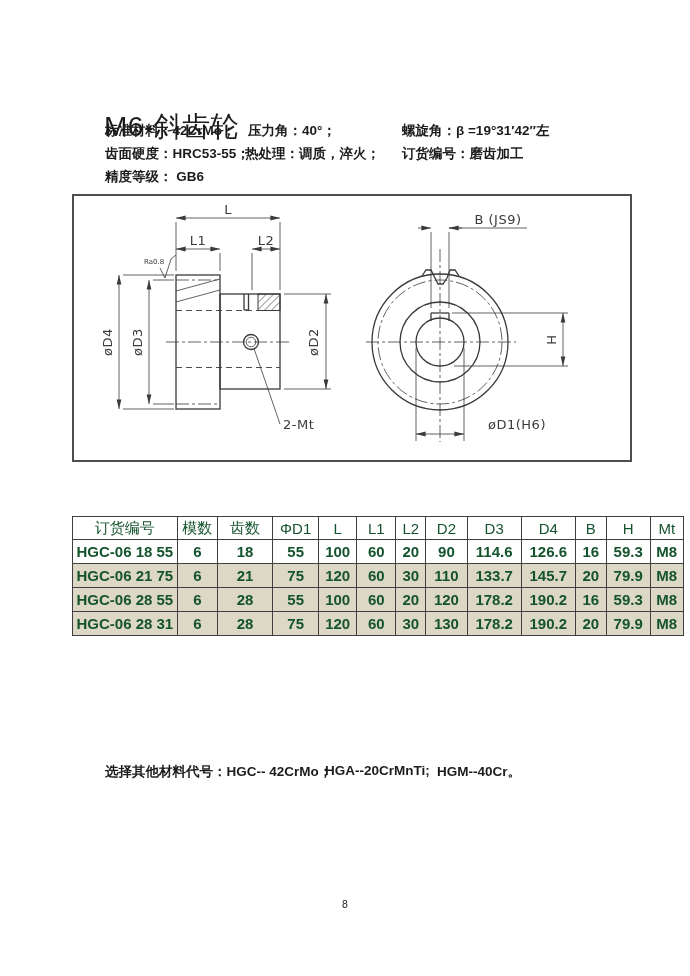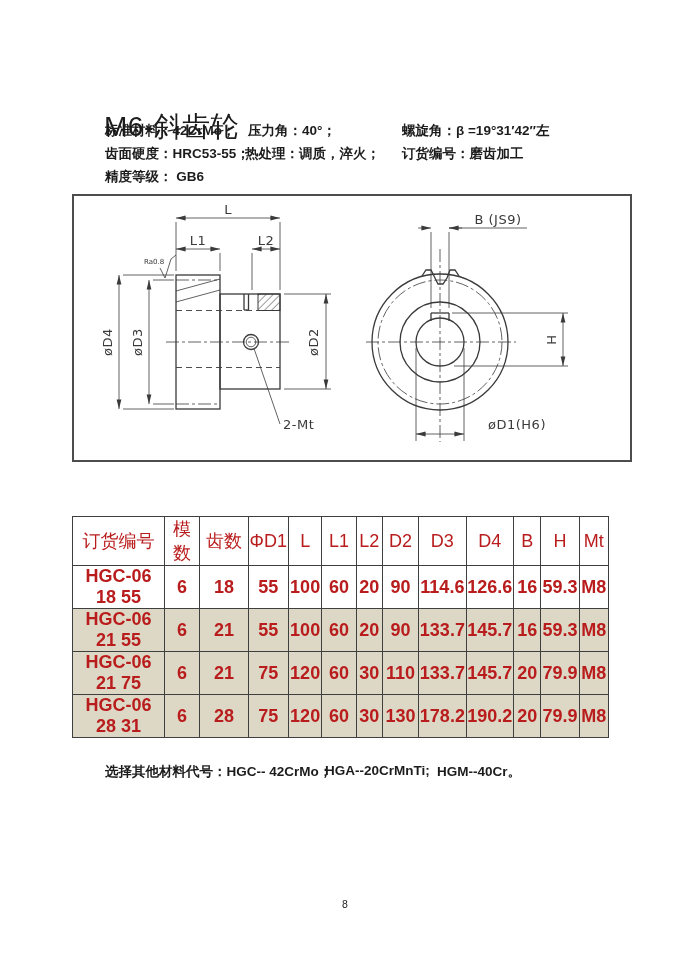--- a/index.html
+++ b/index.html
@@ -9,23 +9,23 @@
   }
   .abs{position:absolute;white-space:nowrap;}
   .page-title{left:104px;top:80px;font-size:28px;font-weight:400;letter-spacing:.5px;margin-top:28px;}
   .spec-seg{font-size:13.5px;font-weight:600;}
   .frame{
     left:72px;top:194px;width:560px;height:268px;
     border:2px solid #4d4d4d;box-sizing:border-box;background:#fff;
   }
   .frame svg{display:block;}
   table.spec-table{
-    position:absolute;left:72px;top:516px;width:537px;
+    position:absolute;left:72px;top:516px;width:612px;
     border-collapse:collapse;table-layout:fixed;
-    font-size:18px;font-weight:600;color:#b91c1c;
+    font-size:15px;font-weight:600;color:#14532d;
   }
   .spec-table th,.spec-table td{
     border:1.4px solid #3f3f3f;text-align:center;vertical-align:middle;
     padding:0;height:23px;overflow:hidden;font-weight:600;
   }
   .spec-table th{height:22px;font-weight:500;}
   tr.shaded td{background:#ddd8c5;}
   .note-seg{font-size:13.5px;font-weight:600;top:763px;}
   .page-num{left:0;top:898px;width:690px;text-align:center;font-size:10.5px;}
   
@@ -200,50 +200,50 @@
       <td>60</td>
       <td>20</td>
       <td>90</td>
       <td>114.6</td>
       <td>126.6</td>
       <td>16</td>
       <td>59.3</td>
       <td>M8</td>
     </tr>
     <tr class="shaded">
-      <td>HGC-06 21 55</td>
-      <td>6</td>
-      <td>21</td>
-      <td>55</td>
-      <td>100</td>
-      <td>60</td>
-      <td>20</td>
-      <td>90</td>
-      <td>133.7</td>
-      <td>145.7</td>
-      <td>16</td>
-      <td>59.3</td>
-      <td>M8</td>
-    </tr>
-    <tr class="shaded">
       <td>HGC-06 21 75</td>
       <td>6</td>
       <td>21</td>
       <td>75</td>
       <td>120</td>
       <td>60</td>
       <td>30</td>
       <td>110</td>
       <td>133.7</td>
       <td>145.7</td>
       <td>20</td>
       <td>79.9</td>
       <td>M8</td>
     </tr>
     <tr class="shaded">
+      <td>HGC-06 28 55</td>
+      <td>6</td>
+      <td>28</td>
+      <td>55</td>
+      <td>100</td>
+      <td>60</td>
+      <td>20</td>
+      <td>120</td>
+      <td>178.2</td>
+      <td>190.2</td>
+      <td>16</td>
+      <td>59.3</td>
+      <td>M8</td>
+    </tr>
+    <tr class="shaded">
       <td>HGC-06 28 31</td>
       <td>6</td>
       <td>28</td>
       <td>75</td>
       <td>120</td>
       <td>60</td>
       <td>30</td>
       <td>130</td>
       <td>178.2</td>
       <td>190.2</td>

